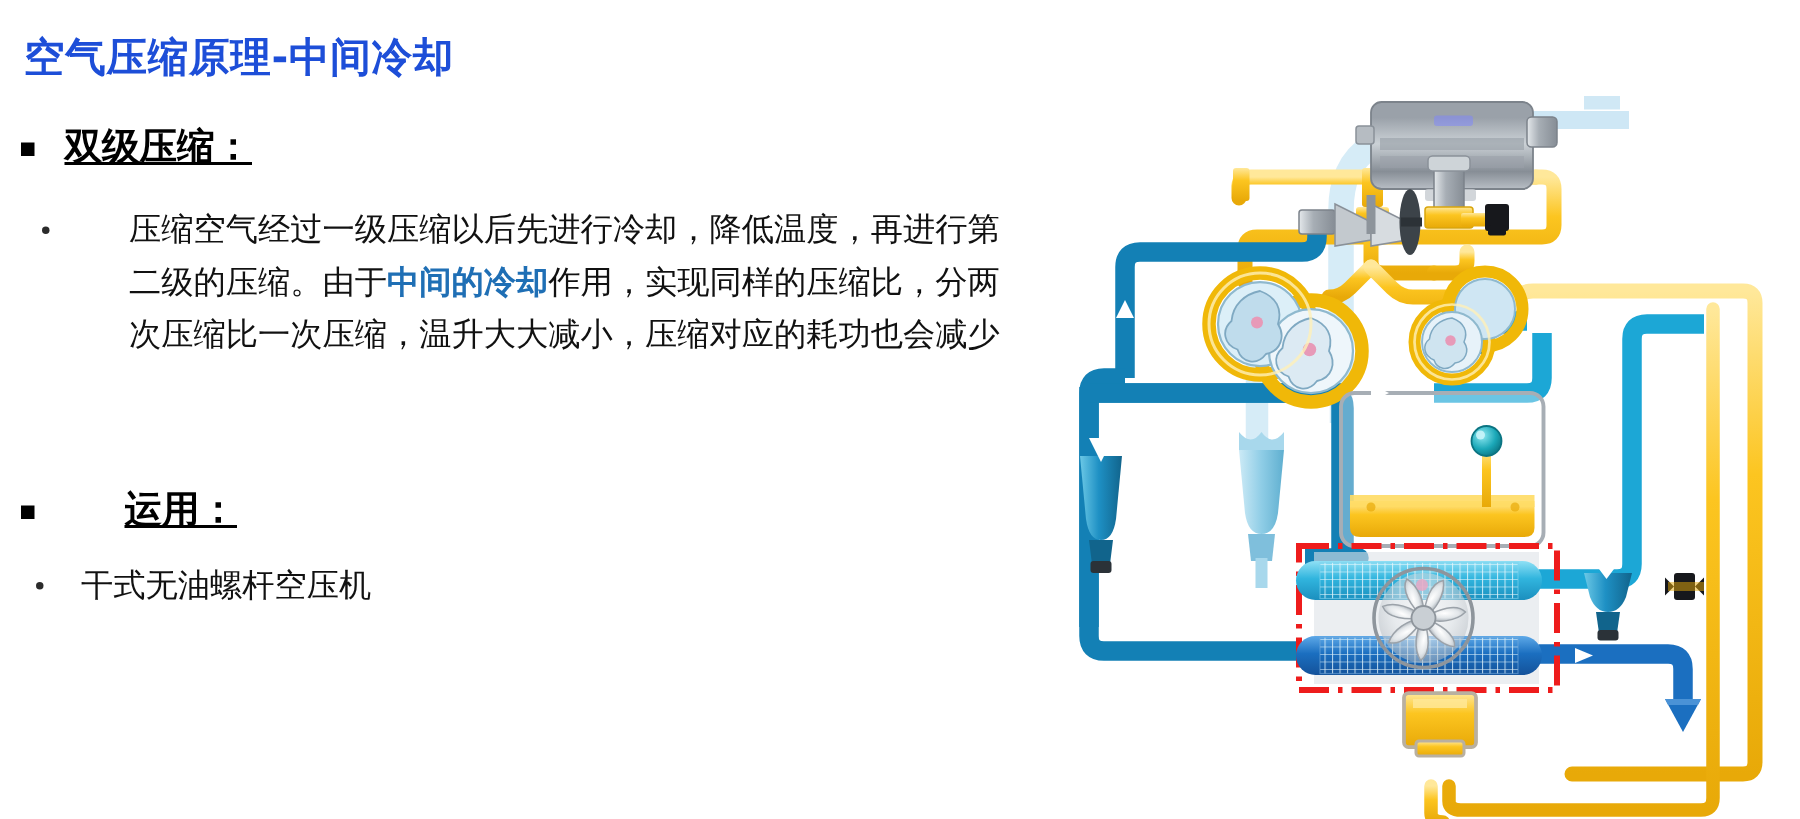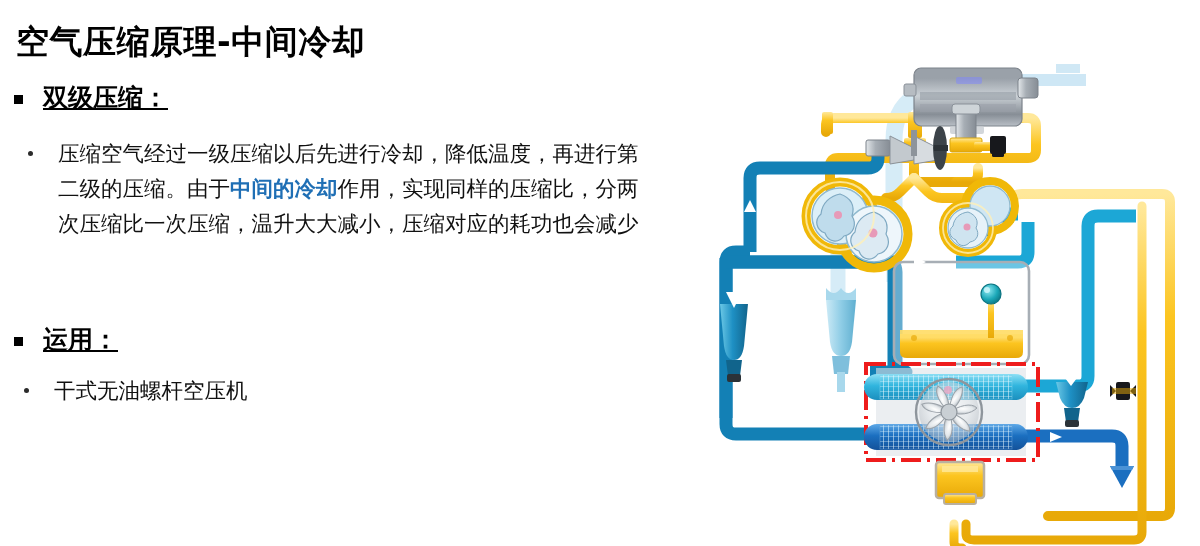--- a/index.html
+++ b/index.html
@@ -21,23 +21,23 @@
 
   
   .text-col {
     position: absolute;
     left: 0; top: 0;
     width: 720px; height: 546px;
   }
   .slide-title {
     position: absolute;
     left: 16px; top: 20px;
-    font-size: 33px;
+    font-size: 27px;
     font-weight: bold;
-    color: #000000;
+    color: #1d4ed8;
     letter-spacing: 0.5px;
     white-space: nowrap;
   }
   .lvl1 {
     position: absolute;
     display: flex;
     align-items: flex-start;
   }
   .lvl1 .sq {
     width: 9px; height: 9px;
@@ -48,42 +48,42 @@
   }
   .lvl1 .lvl1-text {
     font-size: 25px;
     font-weight: bold;
     color: #000000;
     line-height: 1.15;
     white-space: nowrap;
     text-decoration: underline;
   }
   #h-dual { left: 14px; top: 84px; }
-  #h-apply { left: 14px; top: 326px; }
+  #h-apply { left: 14px; top: 326px; gap: 40px; }
 
   .lvl2 {
     position: absolute;
     display: flex;
     align-items: flex-start;
   }
   .lvl2 .dot {
     width: 5px; height: 5px;
     border-radius: 50%;
     background: #2b2b2b;
     margin-top: 14px;
     margin-right: 25px;
     flex: 0 0 auto;
   }
   .lvl2 .lvl2-text {
     font-size: 21.5px;
     color: #111111;
     line-height: 1.62;
     width: 600px;
   }
-  #p-detail { left: 28px; top: 137px; }
+  #p-detail { left: 28px; top: 137px; gap: 28px; }
   #p-use    { left: 24px; top: 374px; }
   #p-use .lvl2-text { white-space: nowrap; width: auto; }
   .hl {
     color: #1F6FB5;
     font-weight: bold;
   }
 
   
   .diagram {
     position: absolute;

